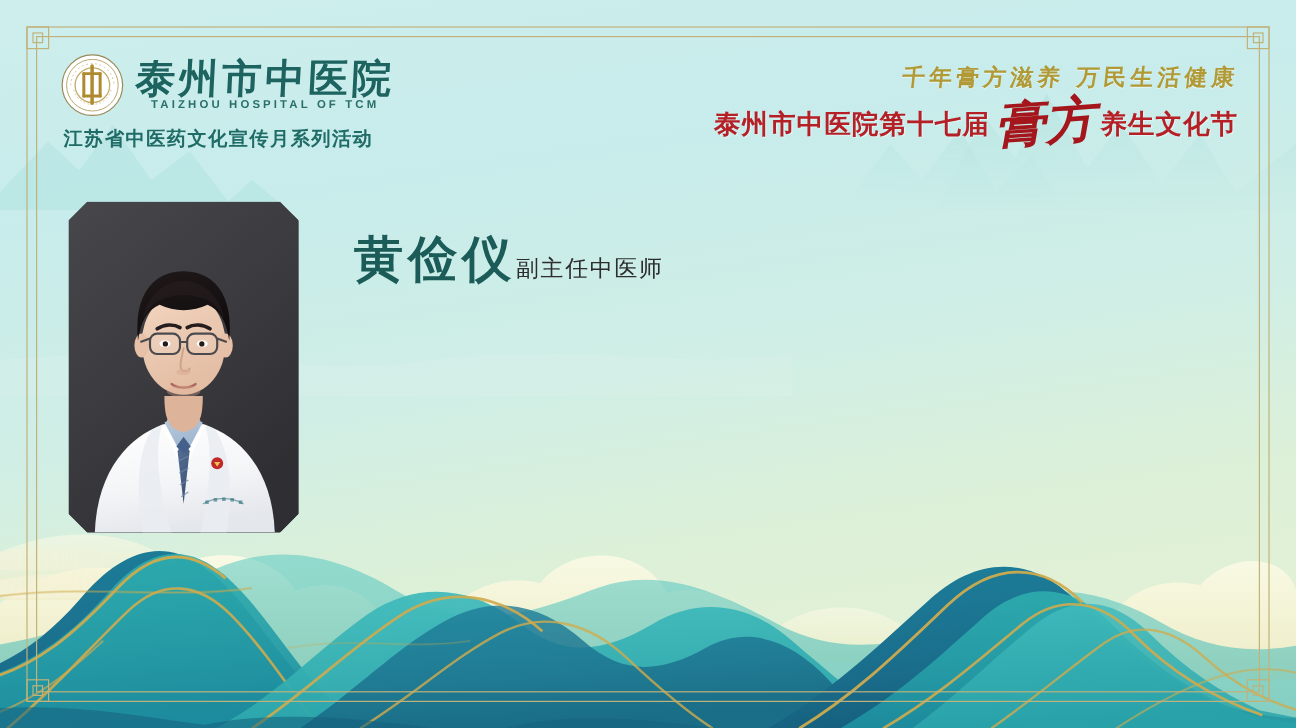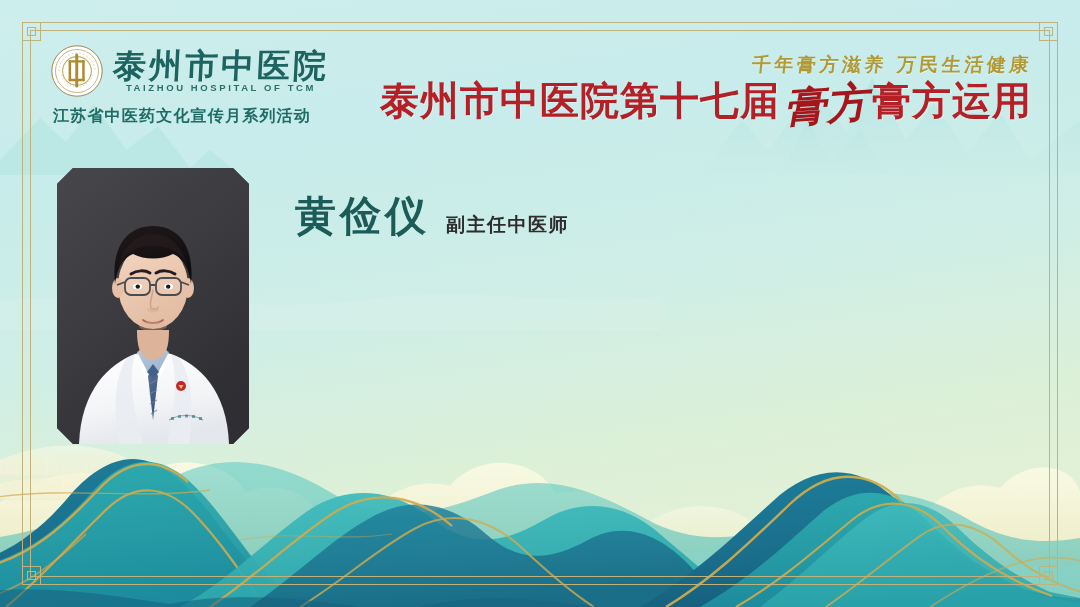--- a/index.html
+++ b/index.html
@@ -128,22 +128,22 @@
     text-shadow: 0 1px 0 rgba(255,255,255,0.55);
   }
   .festival-main {
     display: flex;
     align-items: flex-end;
     justify-content: flex-end;
     gap: 0px;
     white-space: nowrap;
   }
   .fm-a, .fm-c {
-    font-family: Liberation Sans, sans-serif;
-    font-size: 39px;
+    font-family: Liberation Mono, monospace;
+    font-size: 22px;
     font-weight: 700;
     letter-spacing: 1px;
     color: #b51f26;
     line-height: 1;
     text-shadow: 1px 1px 0 rgba(255,255,255,0.4);
   }
   .fm-b {
     font-family: "DejaVu Serif", "Liberation Serif", serif;
     font-size: 42px;
     font-weight: 700;
@@ -171,33 +171,33 @@
   }
   .photo-svg { display: block; width: 192px; height: 276px; }
 
   
   .doc-head {
     position: absolute;
     left: 295px;
     top: 196px;
     display: flex;
     align-items: flex-end;
-    gap: 16px;
+    gap: 0;
   }
   .doc-name {
     font-family: "DejaVu Serif", "Liberation Serif", serif;
     font-size: 41px;
     font-weight: 700;
     letter-spacing: 4px;
     color: #1b5b58;
     line-height: 1;
   }
   .doc-title {
     font-size: 19px;
-    font-weight: 700;
+    font-weight: 400;
     letter-spacing: 1.5px;
     color: #2d2d2d;
     line-height: 1;
     padding-bottom: 3px;
   }
   .doc-bio {
     position: absolute;
     left: 292px;
     top: 258px;
     width: 728px;
@@ -373,21 +373,21 @@
       </div>
     </div>
     <div class="logo-sub">江苏省中医药文化宣传月系列活动</div>
   </div>
 
   <div class="festival">
     <div class="festival-tag">千年膏方滋养  万民生活健康</div>
     <div class="festival-main">
       <span class="fm-a">泰州市中医院第十七届</span>
       <span class="fm-b">膏方</span>
-      <span class="fm-c">膏方运用</span>
+      <span class="fm-c">养生文化节</span>
     </div>
   </div>
 
   <div class="photo-wrap">
     <svg class="photo-svg" viewBox="0 0 192 276" xmlns="http://www.w3.org/2000/svg">
       <defs>
         <linearGradient id="studioBg" x1="0" y1="0" x2="0.6" y2="1">
           <stop offset="0%" stop-color="#46464b"></stop>
           <stop offset="55%" stop-color="#3a3a3f"></stop>
           <stop offset="100%" stop-color="#2e2e33"></stop>

